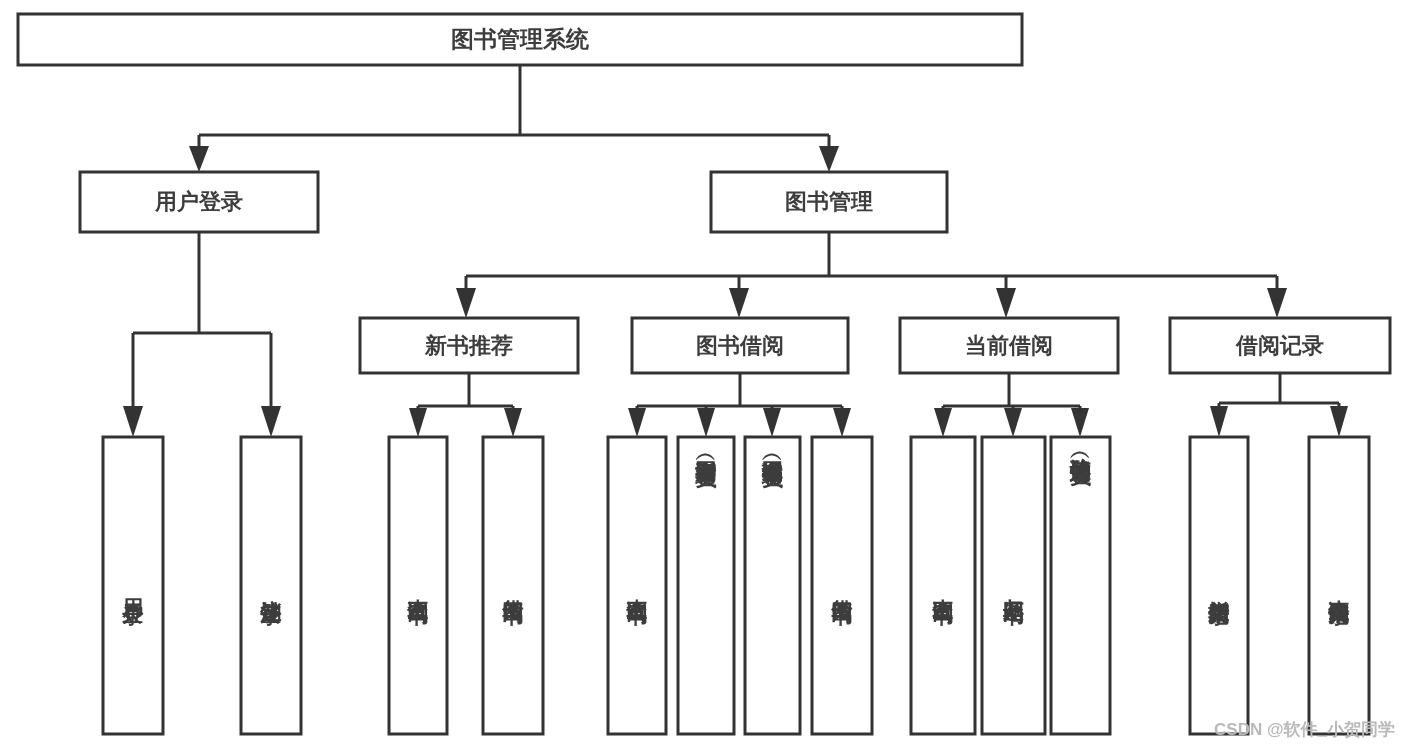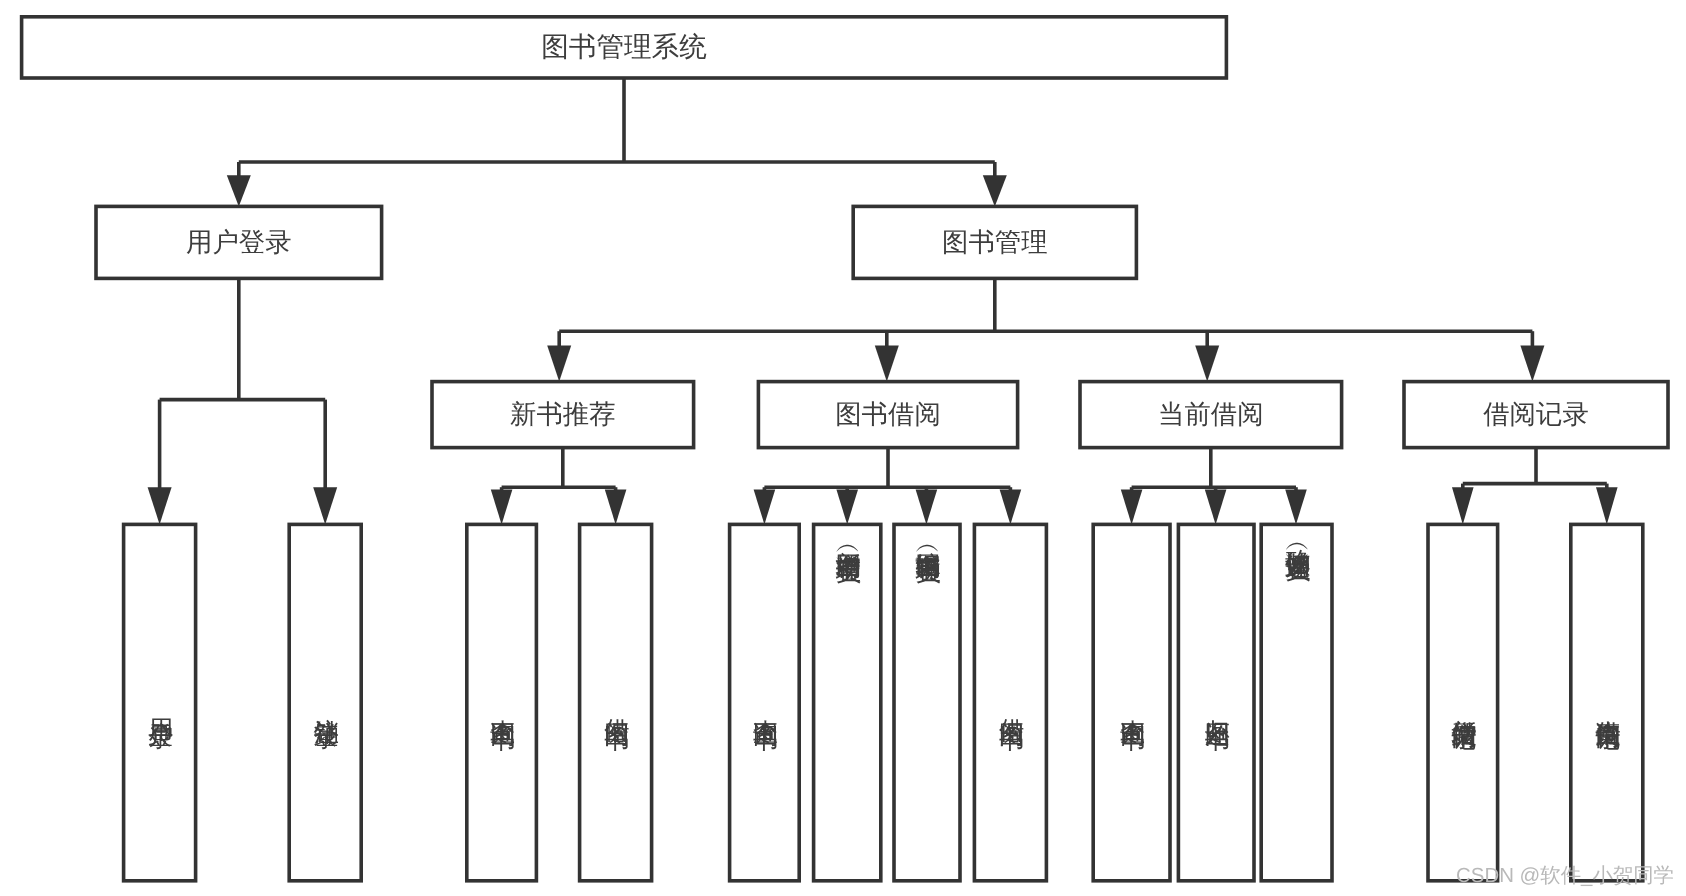--- a/index.html
+++ b/index.html
@@ -11,20 +11,21 @@
     width: 1405px;
     height: 747px;
     font-family: "Liberation Sans", "DejaVu Sans", sans-serif;
     overflow: hidden;
     position: relative;
   }
   #diagram-root {
     position: relative;
     width: 1405px;
     height: 747px;
+    font-weight: bold;
   }
   svg#flow {
     position: absolute;
     top: 0;
     left: 0;
     width: 1405px;
     height: 747px;
   }
   .node-box {
     fill: #ffffff;

